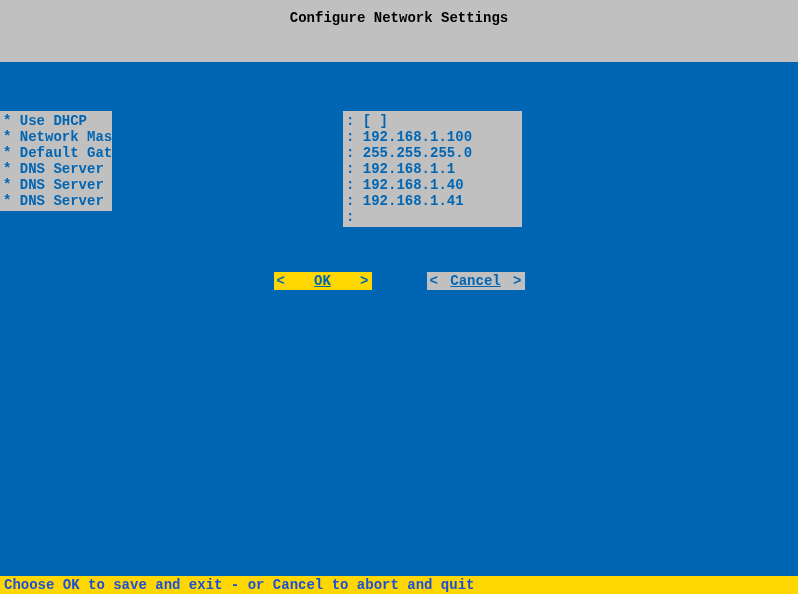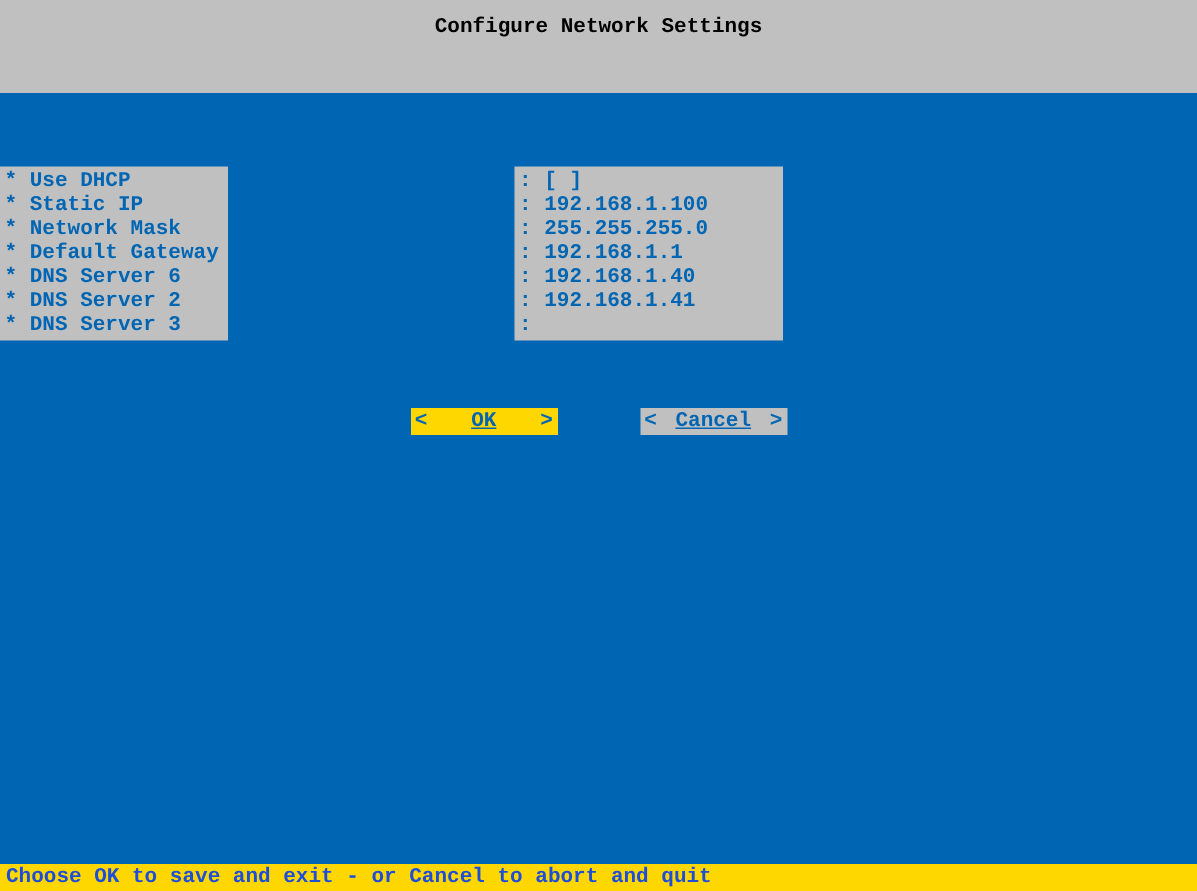--- a/index.html
+++ b/index.html
@@ -28,21 +28,21 @@
     .main-area {
       width: 100%;
       height: calc(100% - 62px - 18px);
       position: relative;
       background: #0066b3;
     }
     .labels-panel {
       position: absolute;
       top: 49px;
       left: 0;
-      width: 152px;
+      width: 112px;
       background: #c0c0c0;
       color: #0066b3;
       padding: 2px 3px;
       line-height: 16px;
     }
     .labels-panel .row {
       white-space: pre;
     }
     .values-panel {
       position: absolute;
@@ -104,21 +104,20 @@
 <body>
 
 <div class="header-bar">
   <span>Configure Network Settings</span>
 </div>
 
 <div class="main-area">
 
   <div class="labels-panel">
     <div class="row"><span>*</span> <span>Use DHCP</span></div>
-    <div class="row"><span>*</span> <span>Static IP</span></div>
     <div class="row"><span>*</span> <span>Network Mask</span></div>
     <div class="row"><span>*</span> <span>Default Gateway</span></div>
     <div class="row"><span>*</span> <span>DNS Server 6</span></div>
     <div class="row"><span>*</span> <span>DNS Server 2</span></div>
     <div class="row"><span>*</span> <span>DNS Server 3</span></div>
   </div>
 
   <div class="values-panel">
     <div class="row"><span>:</span> <span>[ ]</span></div>
     <div class="row"><span>:</span> <span>192.168.1.100</span></div>

